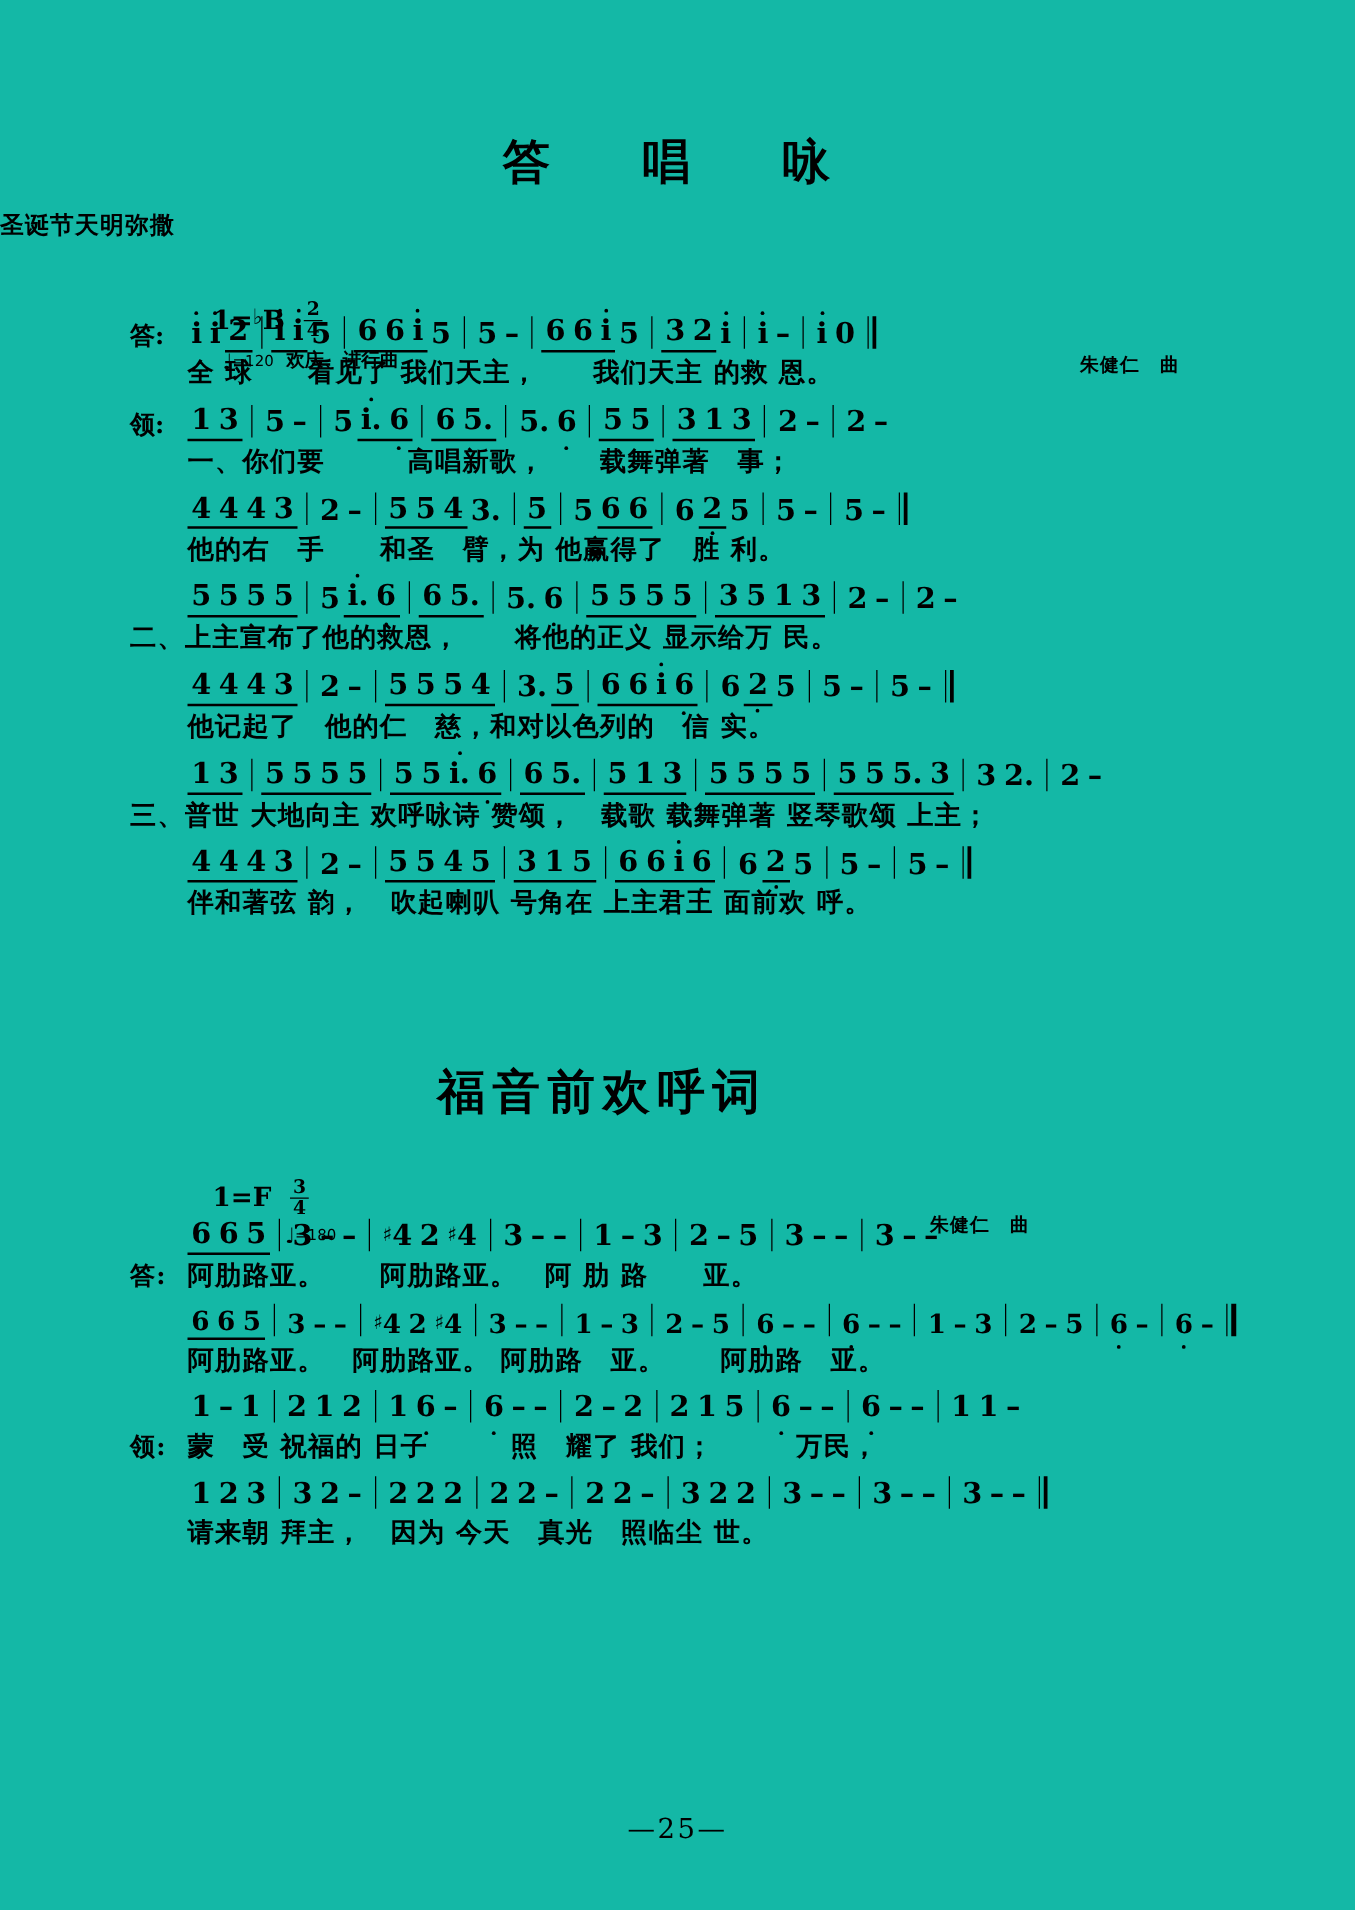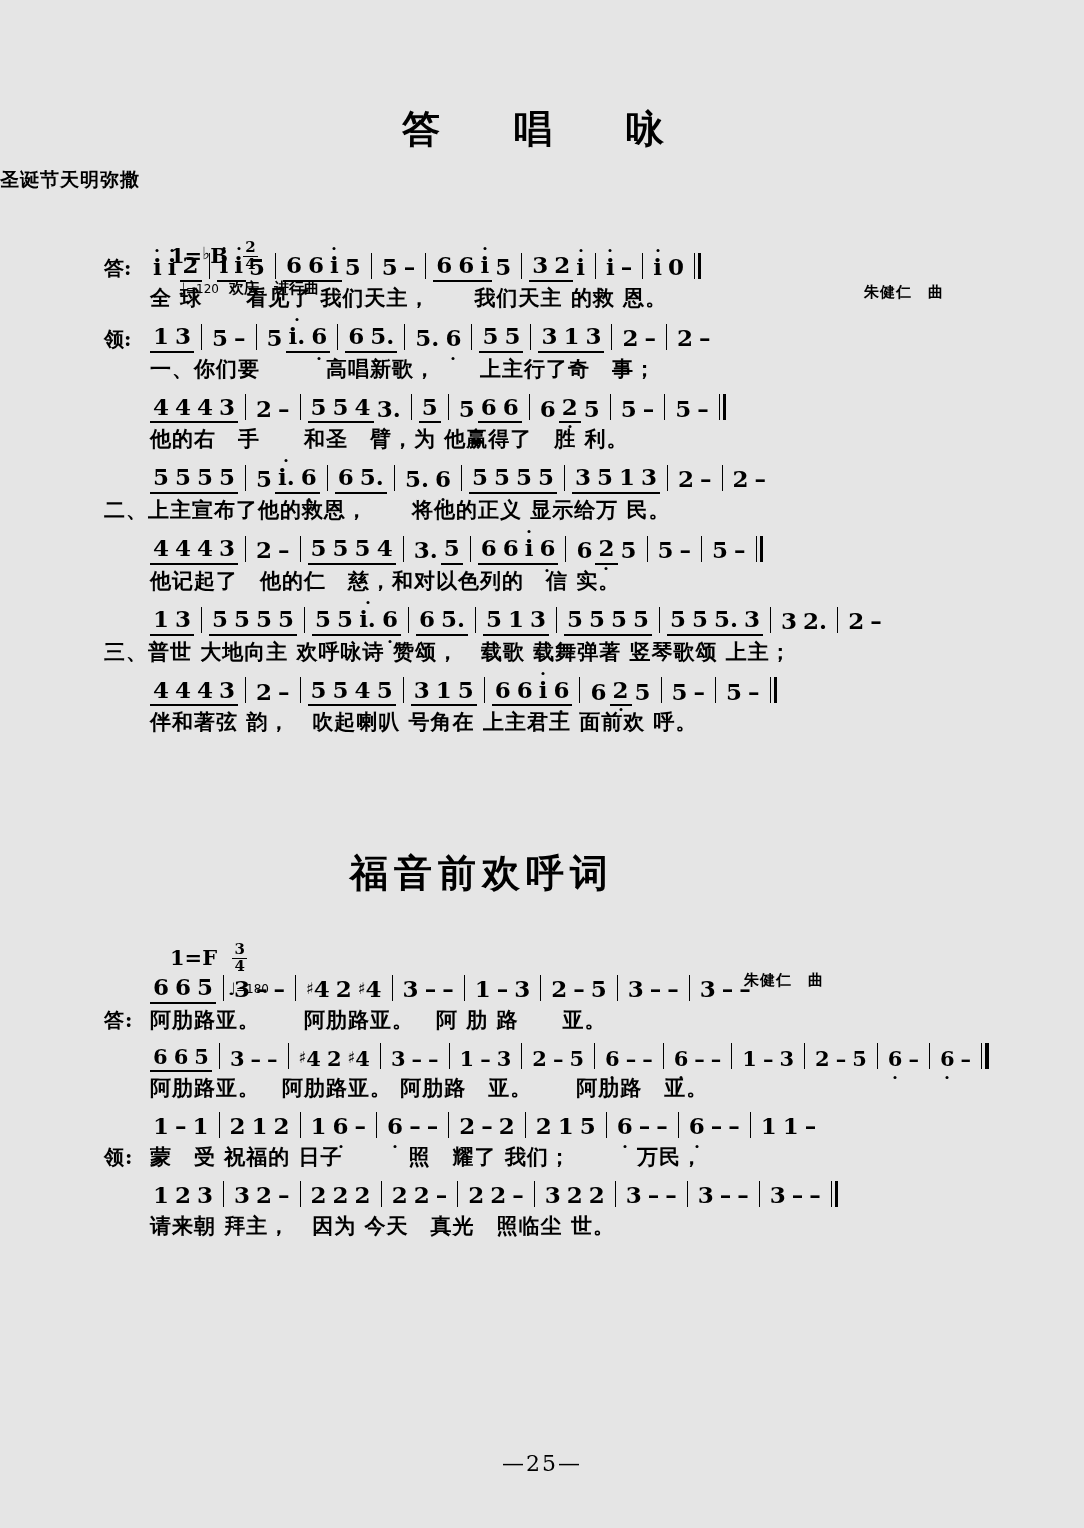--- a/index.html
+++ b/index.html
@@ -8,21 +8,21 @@
     background: #ffffff;
   }
   body {
     font-family: "DejaVu Sans", "Liberation Sans", sans-serif;
     color: #000000;
   }
   .page {
     position: relative;
     width: 1084px;
     height: 1528px;
-    background: #e5e5e5;
+    background: #14b8a6;
     overflow: hidden;
   }
 
   
   .song-title {
     text-align: center;
     font-family: "DejaVu Serif", "Liberation Serif", serif;
     font-weight: bold;
     font-size: 38px;
     letter-spacing: 18px;
@@ -332,21 +332,21 @@
           <span class="bar"></span>
           <span class="tok">2</span>
             <span class="tok">–</span>
           <span class="bar"></span>
           <span class="tok">2</span>
             <span class="tok">–</span>
         </span>
       </div>
       <div class="lyric-line">
         <span class="role blank">领:</span>
-        <span class="lyrics">一、你们要　　　高唱新歌，　　上主行了奇　事；</span>
+        <span class="lyrics">一、你们要　　　高唱新歌，　　载舞弹著　事；</span>
       </div>
     </div>
 
     <div class="system" style="margin-left:150px;">
       <div class="notes-line">
         <span class="notes">
           <span class="grp">
               <span class="tok">4</span>
               <span class="tok">4</span>
               <span class="tok">4</span>

